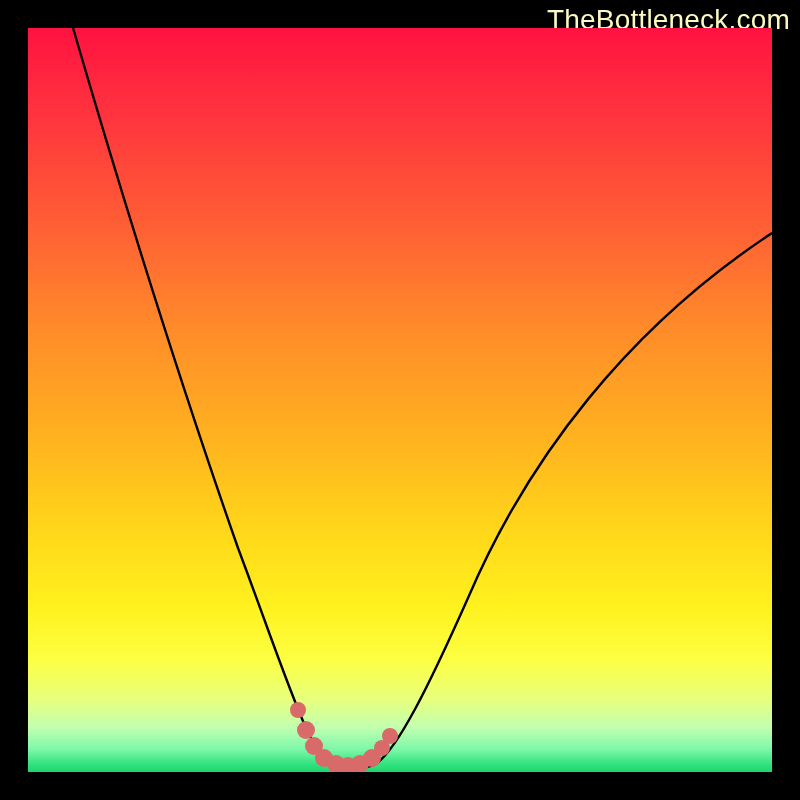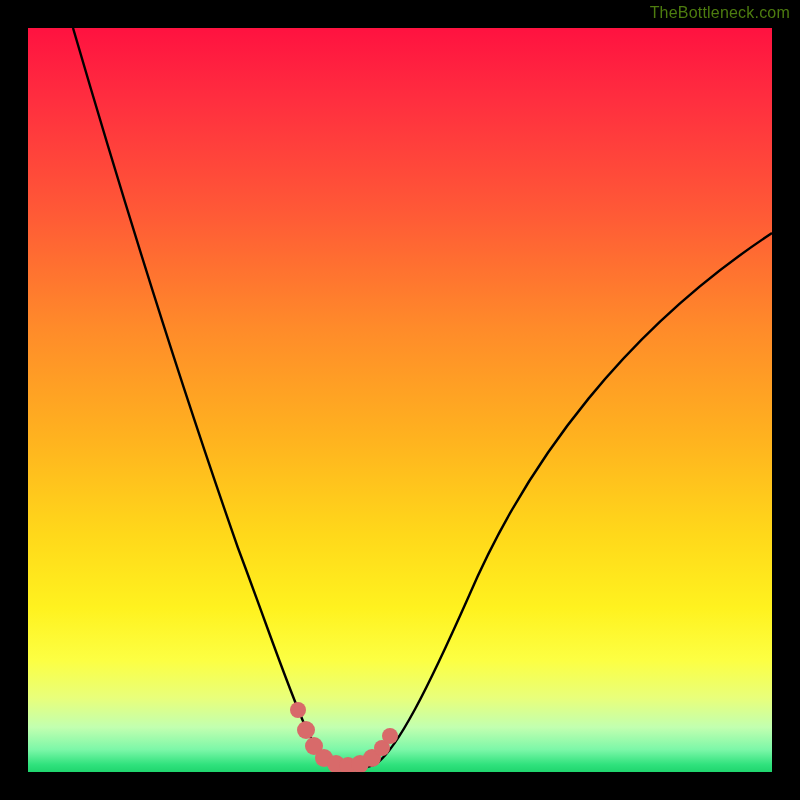--- a/index.html
+++ b/index.html
@@ -40,22 +40,22 @@
       #c2ffb0 94%,
       #7cf7a8 97%,
       #30e27d 99%,
       #1fd56e 100%
     );
   }
   .watermark {
     position: absolute;
     top: 4px;
     right: 10px;
-    color: #4d7c0f;
-    font-size: 16px;
+    color: #fef9c3;
+    font-size: 28px;
     letter-spacing: 0.2px;
     user-select: none;
   }
   svg.curve {
     position: absolute;
     top: 0;
     left: 0;
     width: 744px;
     height: 744px;
   }

